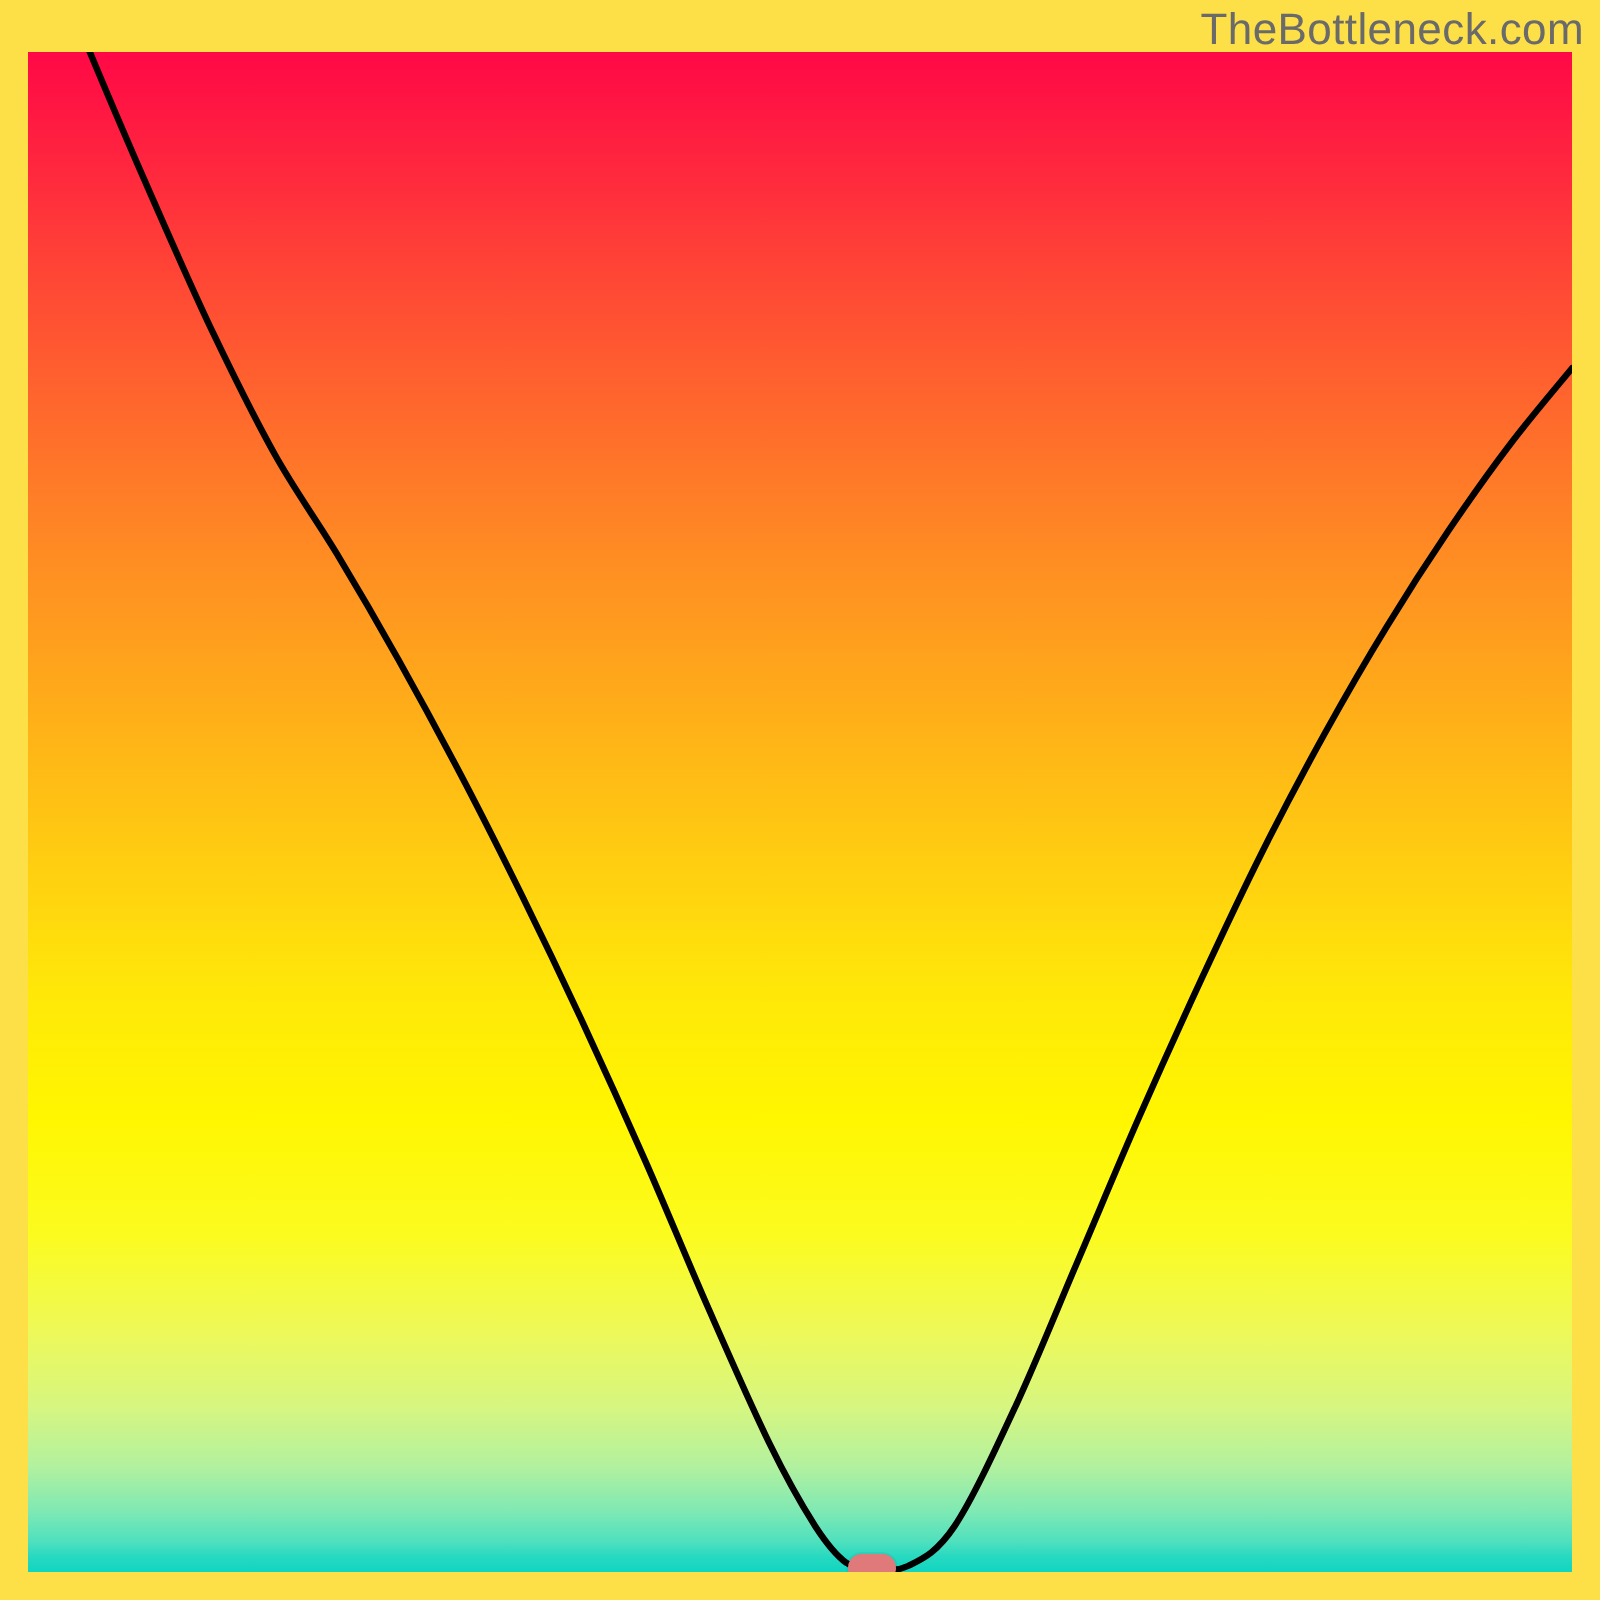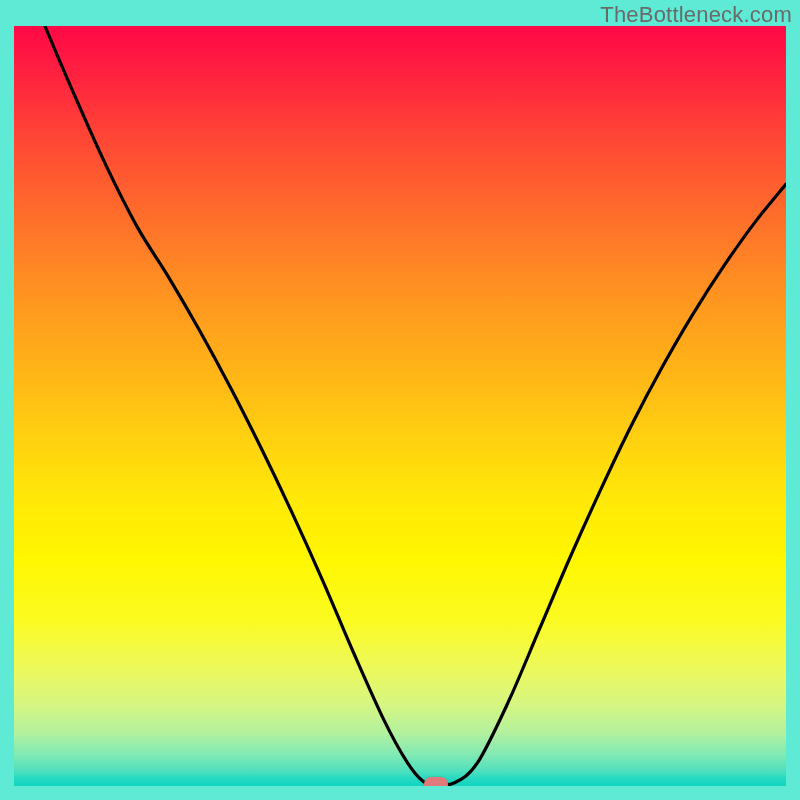--- a/index.html
+++ b/index.html
@@ -7,21 +7,21 @@
     padding: 0;
     width: 800px;
     height: 800px;
     background: #000;
     font-family: Arial, Helvetica, sans-serif;
   }
   .frame {
     position: relative;
     width: 800px;
     height: 800px;
-    background: #5eead4;
+    background: #fde047;
   }
   .watermark {
     position: absolute;
     top: 2px;
     right: 8px;
     color: #6a6a6a;
     font-size: 22px;
     font-weight: 500;
     letter-spacing: 0.2px;
     z-index: 10;

